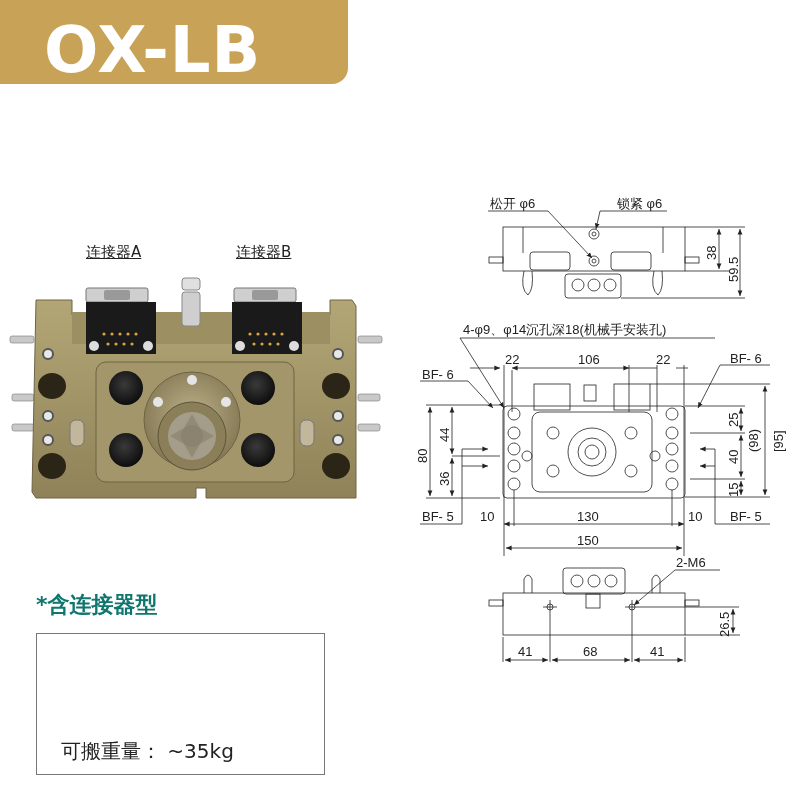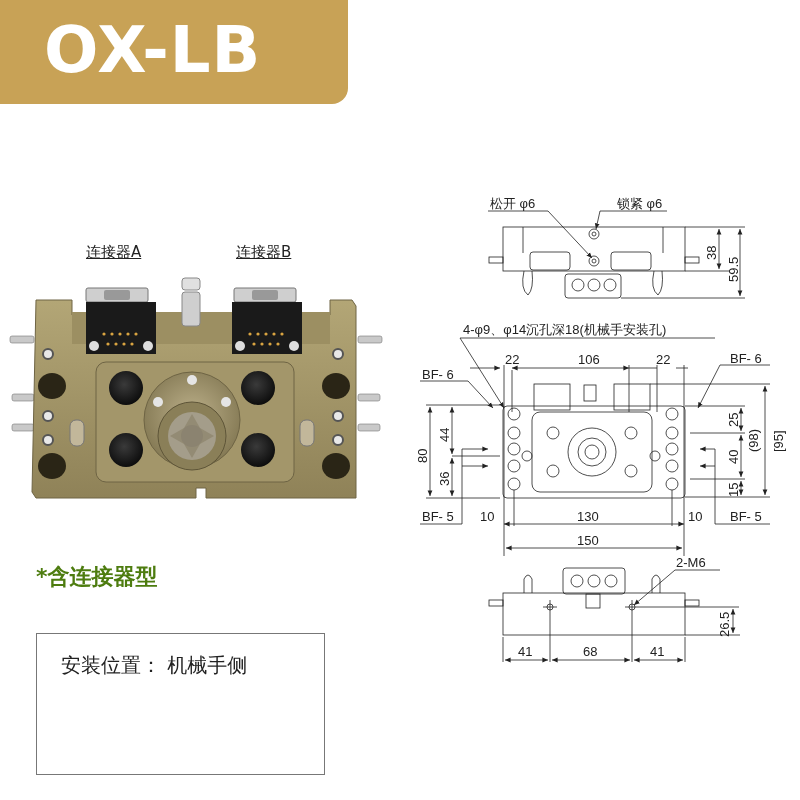--- a/index.html
+++ b/index.html
@@ -3,35 +3,35 @@
   <meta charset="utf-8">
   <style>
     html, body { margin: 0; padding: 0; }
     body {
       width: 800px; height: 800px; position: relative; overflow: hidden;
       background: #ffffff;
       font-family: "DejaVu Sans", "Liberation Sans", sans-serif;
       color: #222;
     }
     .header-banner {
-      position: absolute; left: 0; top: 0; width: 348px; height: 104px;
+      position: absolute; left: 0; top: 0; width: 348px; height: 84px;
       background: #c8a256; border-bottom-right-radius: 16px;
     }
     .header-title {
       position: absolute; left: 44px; top: 10px;
       font-family: "DejaVu Sans", "Liberation Sans", sans-serif;
       font-weight: bold; font-size: 64px; color: #ffffff; letter-spacing: 1px;
       line-height: 80px;
     }
     .conn-label {
       position: absolute; font-size: 15px; color: #222; top: 243px; text-decoration: underline;
     }
     .product-photo { position: absolute; left: 0; top: 270px; width: 400px; height: 240px; }
     .variant-title {
-      position: absolute; left: 36px; top: 562px; font-size: 22px; font-weight: bold; color: #4d7c0f;
+      position: absolute; left: 36px; top: 590px; font-size: 22px; font-weight: bold; color: #0f766e;
     }
     .spec-box {
       position: absolute; left: 36px; top: 633px; width: 289px; height: 142px;
       border: 1px solid #777; box-sizing: border-box;
     }
     .spec-row {
       position: absolute; left: 24px; font-size: 20px; color: #222; white-space: pre;
       font-family: "DejaVu Sans", "Liberation Sans", sans-serif;
     }
     .drawing { position: absolute; left: 400px; top: 180px; width: 400px; height: 500px; }
@@ -153,21 +153,21 @@
   <g fill="#e5e5e5">
       <circle cx="192" cy="110" r="5"></circle>
       <circle cx="158" cy="132" r="5"></circle>
       <circle cx="226" cy="132" r="5"></circle>
     </g>
 </svg>
 
 <div class="variant-title">*含连接器型</div>
 
 <div class="spec-box">
-  <div class="spec-row" style="top:18px;">安装位置： 机械手侧</div>
+  <div class="spec-row" style="top:104px;">可搬重量： ~35kg</div>
 </div>
 
 <svg class="drawing" viewBox="400 180 400 500">
   <defs>
     <marker id="ar" markerWidth="8" markerHeight="8" refX="7" refY="4" orient="auto-start-reverse">
       <path d="M0,1 L7,4 L0,7 Z" fill="#222"></path>
     </marker>
   </defs>
   <g stroke="#222" stroke-width="0.8" fill="none">
 

